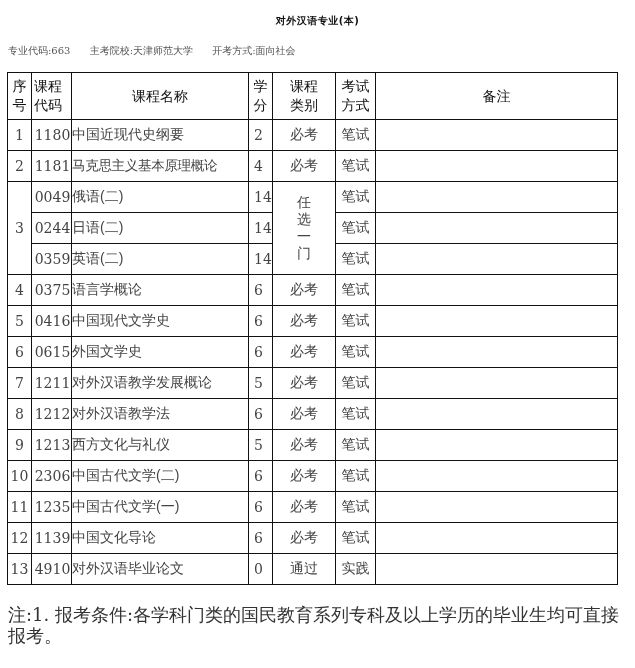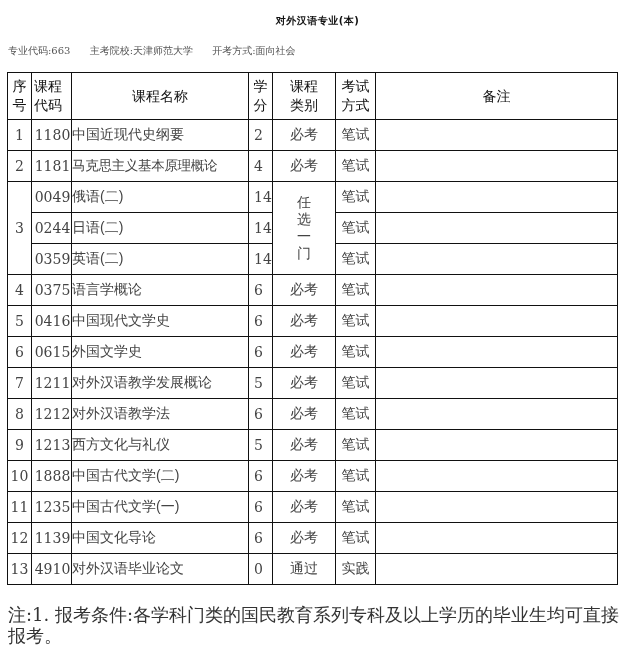--- a/index.html
+++ b/index.html
@@ -167,21 +167,21 @@
       <td class="c-no">9</td>
       <td class="c-code">1213</td>
       <td class="c-name">西方文化与礼仪</td>
       <td class="c-credit">5</td>
       <td class="c-type">必考</td>
       <td class="c-mode">笔试</td>
       <td></td>
     </tr>
     <tr>
       <td class="c-no">10</td>
-      <td class="c-code">1888</td>
+      <td class="c-code">2306</td>
       <td class="c-name">中国古代文学(二)</td>
       <td class="c-credit">6</td>
       <td class="c-type">必考</td>
       <td class="c-mode">笔试</td>
       <td></td>
     </tr>
     <tr>
       <td class="c-no">11</td>
       <td class="c-code">1235</td>
       <td class="c-name">中国古代文学(一)</td>

